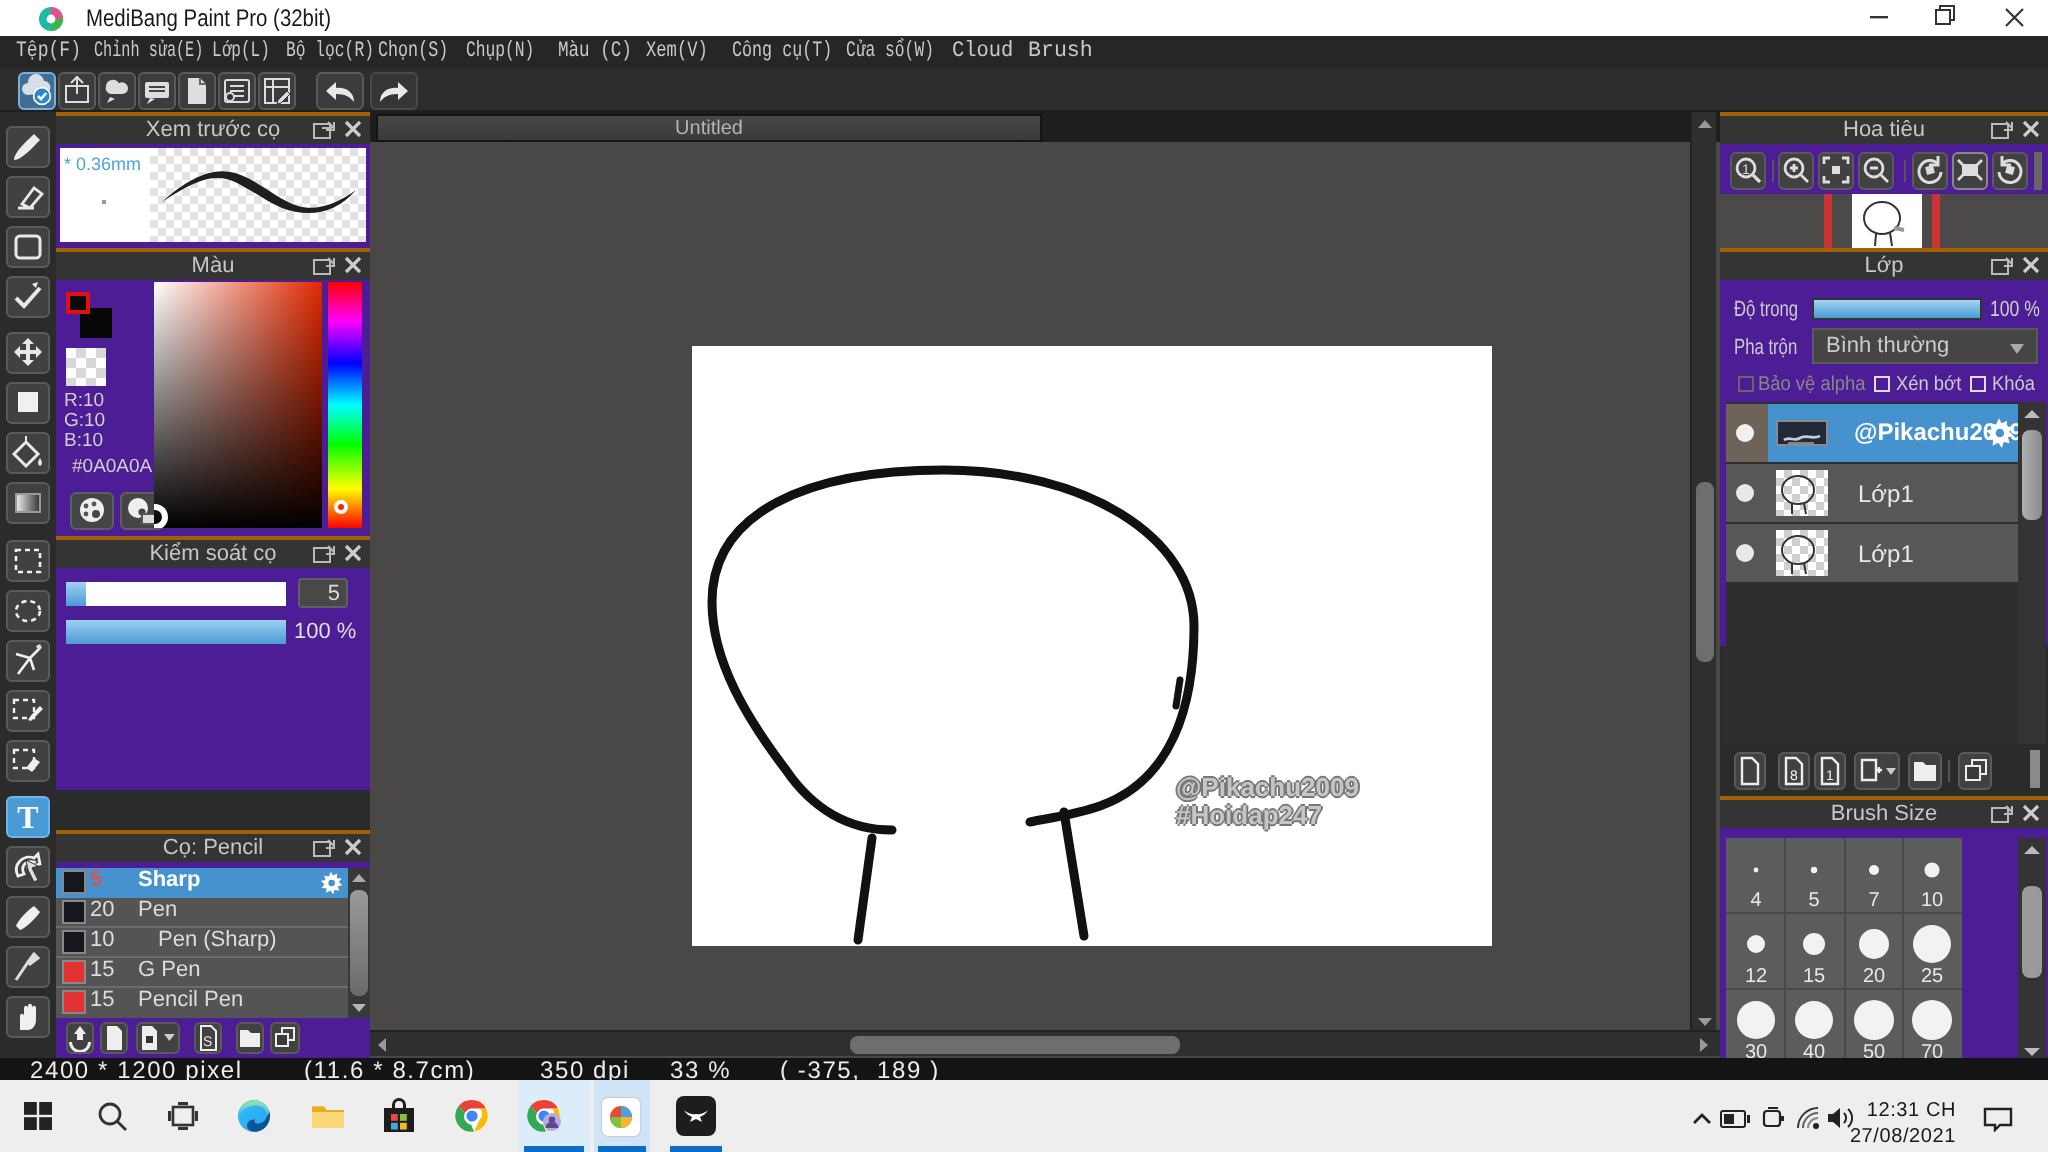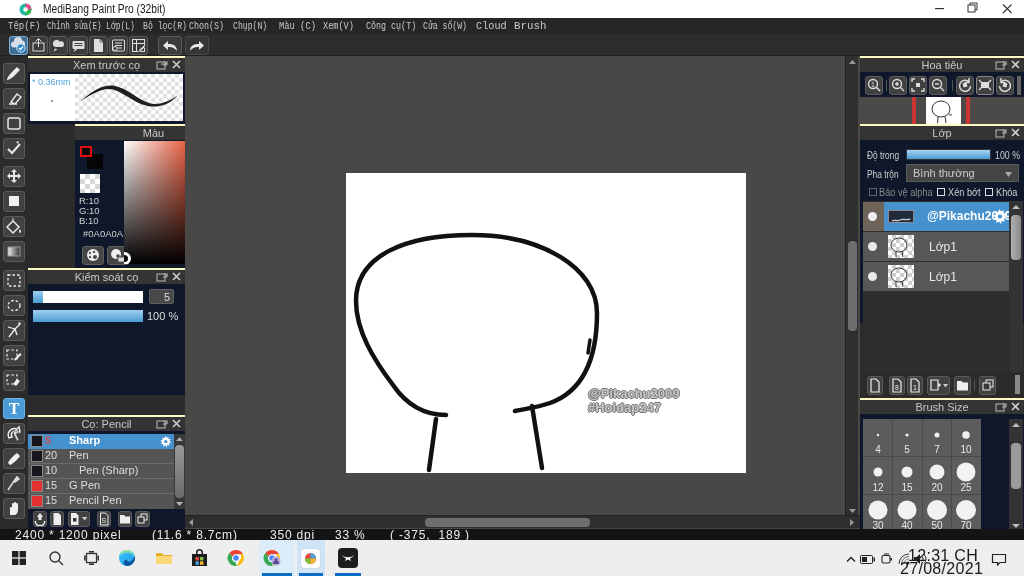--- a/index.html
+++ b/index.html
@@ -14,21 +14,21 @@
 #menubar { left:0; top:18px; width:1024px; height:16px; background:#262626; color:#c9c9c9; font-size:11px;font-family:Liberation Mono, monospace; }
 #menubar span { position:absolute; top:2px; transform-origin:left center; }
 
 #toolbar { left:0; top:34px; width:1024px; height:22px; background:#2d2d2d; border-bottom:1px solid #1f1f1f; }
 .tbtn { position:absolute; top:2px; width:19px; height:19px; background:#3c3c3c; border:1px solid #5a5a5a; border-radius:3px; }
 
 #toolcol { left:0; top:56px; width:28px; height:474px; background:#2b2b2b; }
 .tool { position:absolute; left:3px; width:22px; height:21px; background:#414141; border:1px solid #5a5a5a; border-radius:3px; }
 .tool.sel { background:#4a9bd5; border-color:#6db4e8; }
 
-.panel { position:absolute; background:#0f172a; border-top:2px solid #fef9c3; }
+.panel { position:absolute; background:#4c1d95; border-top:2px solid #a16207; }
 .ptitle { position:absolute; left:0; top:0; width:100%; height:14px; background:#343434; color:#c7c7c7; font-size:11px; text-align:center; line-height:14px; }
 .picons { position:absolute; top:1px; right:3px; width:26px; height:12px; }
 
 #canvasarea { left:185px; top:56px; width:675px; height:474px; background:#4a4846; }
 #tabbar { position:absolute; left:0; top:0; width:675px; height:15px; background:#1e1e1e; }
 #tab { position:absolute; left:3px; top:1px; width:333px; height:14px; background:linear-gradient(#474747,#3a3a3a); border:1px solid #141414; color:#b5b5b5; font-size:10px; text-align:center; line-height:13px; }
 #whitecanvas { position:absolute; left:161px; top:117px; width:400px; height:300px; background:#ffffff; }
 
 .sbv { position:absolute; background:#323232; }
 .sbthumb { position:absolute; background:#6e6e6e; border-radius:4px; }
@@ -192,21 +192,21 @@
   <div class="abs" style="left:2px;top:16px;width:45px;height:47px;background:#fff">
     <div class="abs" style="left:2px;top:3px;color:#4da3e0;font-size:9px">* 0.36mm</div>
     <div class="abs" style="left:21px;top:26px;width:2px;height:2px;background:#999"></div>
   </div>
   <div class="abs" style="left:47px;top:16px;width:108px;height:47px;background:repeating-conic-gradient(#e2e2e2 0% 25%, #ffffff 0% 50%) 0 0/8px 8px;">
     <svg width="108" height="47" viewBox="0 0 108 47">
         <path d="M6 27 C18 16 30 10 40 12 C52 14 62 25 74 29 C84 32 95 27 103 21 C93 33 79 35 66 30 C54 25 44 15 34 15 C24 15 14 22 6 27 Z" fill="#1e1e1e"></path>
       </svg>
   </div>
 </div>
-<div class="panel" id="p-color" style="left:28px;top:124px;width:157px;height:144px;margin-left:47px;">
+<div class="panel" id="p-color" style="left:28px;top:124px;width:157px;height:144px;">
   <div class="ptitle">Màu<svg class="picons" viewBox="0 0 26 12">
         <rect x="1" y="3" width="8" height="7" fill="none" stroke="#bbb"></rect>
         <path d="M8 2 l3 3 M11 2 v4 h-4" stroke="#bbb" fill="none"></path>
         <path d="M17 2 l7 7 M24 2 l-7 7" stroke="#ccc" stroke-width="1.6"></path>
       </svg></div>
   <div class="abs" style="left:12px;top:28px;width:16px;height:15px;background:#060606"></div>
   <div class="abs" style="left:5px;top:20px;width:12px;height:11px;background:#0a0a0a;border:2px solid #e01010"></div>
   <div class="abs" style="left:5px;top:48px;width:20px;height:19px;background:repeating-conic-gradient(#d8d8d8 0% 25%, #ffffff 0% 50%) 0 0/10px 10px;"></div>
   <div class="abs" style="left:4px;top:70px;color:#cfcfcf;font-size:9.5px;line-height:10px">R:10<br>G:10<br>B:10</div>
   <div class="abs" style="left:8px;top:102px;color:#cfcfcf;font-size:9.5px">#0A0A0A</div>
@@ -308,20 +308,23 @@
           <path d="M1 3 h4 l1.5 1.5 h4.5 v7 h-10 Z" fill="#eee"></path>
         </svg></div>
     <div class="tool" style="left:107px;top:1px;width:15px;height:16px"><svg width="13" height="14" viewBox="0 0 13 14">
           <rect x="5" y="2" width="6" height="6" fill="none" stroke="#eee"></rect>
           <rect x="2" y="5" width="6" height="6" fill="#3a3a3a" stroke="#eee"></rect>
         </svg></div>
   </div>
 </div>
 
 <div class="abs" id="canvasarea">
+  <div id="tabbar">
+      <div id="tab">Untitled</div>
+    </div>
   <div id="whitecanvas">
     <svg width="400" height="300" viewBox="0 0 400 300">
       <g fill="none" stroke="#111" stroke-width="4.5" stroke-linecap="round">
         <path d="M100,242 C78,242 60,231 47,212 C28,187 10,158 10,128 C10,83 58,62 126,62 C196,62 251,95 251,140 C251,180 240,217 204,230 C193,234 179,236 169,238"></path>
         <path d="M90,246 L83,297"></path>
         <path d="M186,233 L196,295"></path>
         <path d="M244,167 L242,180" stroke-width="3.5"></path>
       </g>
     </svg>
     <div class="abs" style="left:242px;top:214px;font-size:13px;font-weight:bold;color:#c6c6c6;line-height:13.5px;letter-spacing:0px;text-shadow:-1px 0 0 #777,1px 0 0 #777,0 -1px 0 #777,0 1px 0 #777;">@Pikachu2009<br>#Hoidap247</div>
@@ -648,17 +651,17 @@
         <path d="M1 11 A10 10 0 0 1 11 1" opacity="0.9"></path>
         <path d="M3.5 11 A7.5 7.5 0 0 1 11 3.5" opacity="0.7"></path>
         <path d="M6 11 A5 5 0 0 1 11 6" opacity="0.5"></path>
       </g>
       <circle cx="10" cy="10" r="1.5" fill="#222"></circle>
     </svg>
   <svg class="abs" style="left:914px;top:13px" width="15" height="12" viewBox="0 0 15 12">
       <path d="M0 4 h2.5 L6 1 v10 L2.5 8 H0 Z" fill="#222"></path>
       <path d="M8 3.5 a3.5 3.5 0 0 1 0 5 M10 1.5 a6 6 0 0 1 0 9" fill="none" stroke="#222" stroke-width="1"></path>
     </svg>
-  <div class="abs" style="left:900px;top:10px;width:78px;height:26px;color:#1a1a1a;font-size:16px;letter-spacing:0.3px;text-align:right;line-height:12.5px">12:31 CH<br>27/08/2021</div>
+  <div class="abs" style="left:900px;top:10px;width:78px;height:26px;color:#1a1a1a;font-size:10px;letter-spacing:0.3px;text-align:right;line-height:12.5px">12:31 CH<br>27/08/2021</div>
   <svg class="abs" style="left:991px;top:13px" width="16" height="13" viewBox="0 0 16 13">
       <path d="M1.5 1.5 h13 v8 h-5.5 l-2.5 2.5 v-2.5 H1.5 Z" fill="none" stroke="#222" stroke-width="1.2"></path>
     </svg>
 </div>
 
 </body></html>

